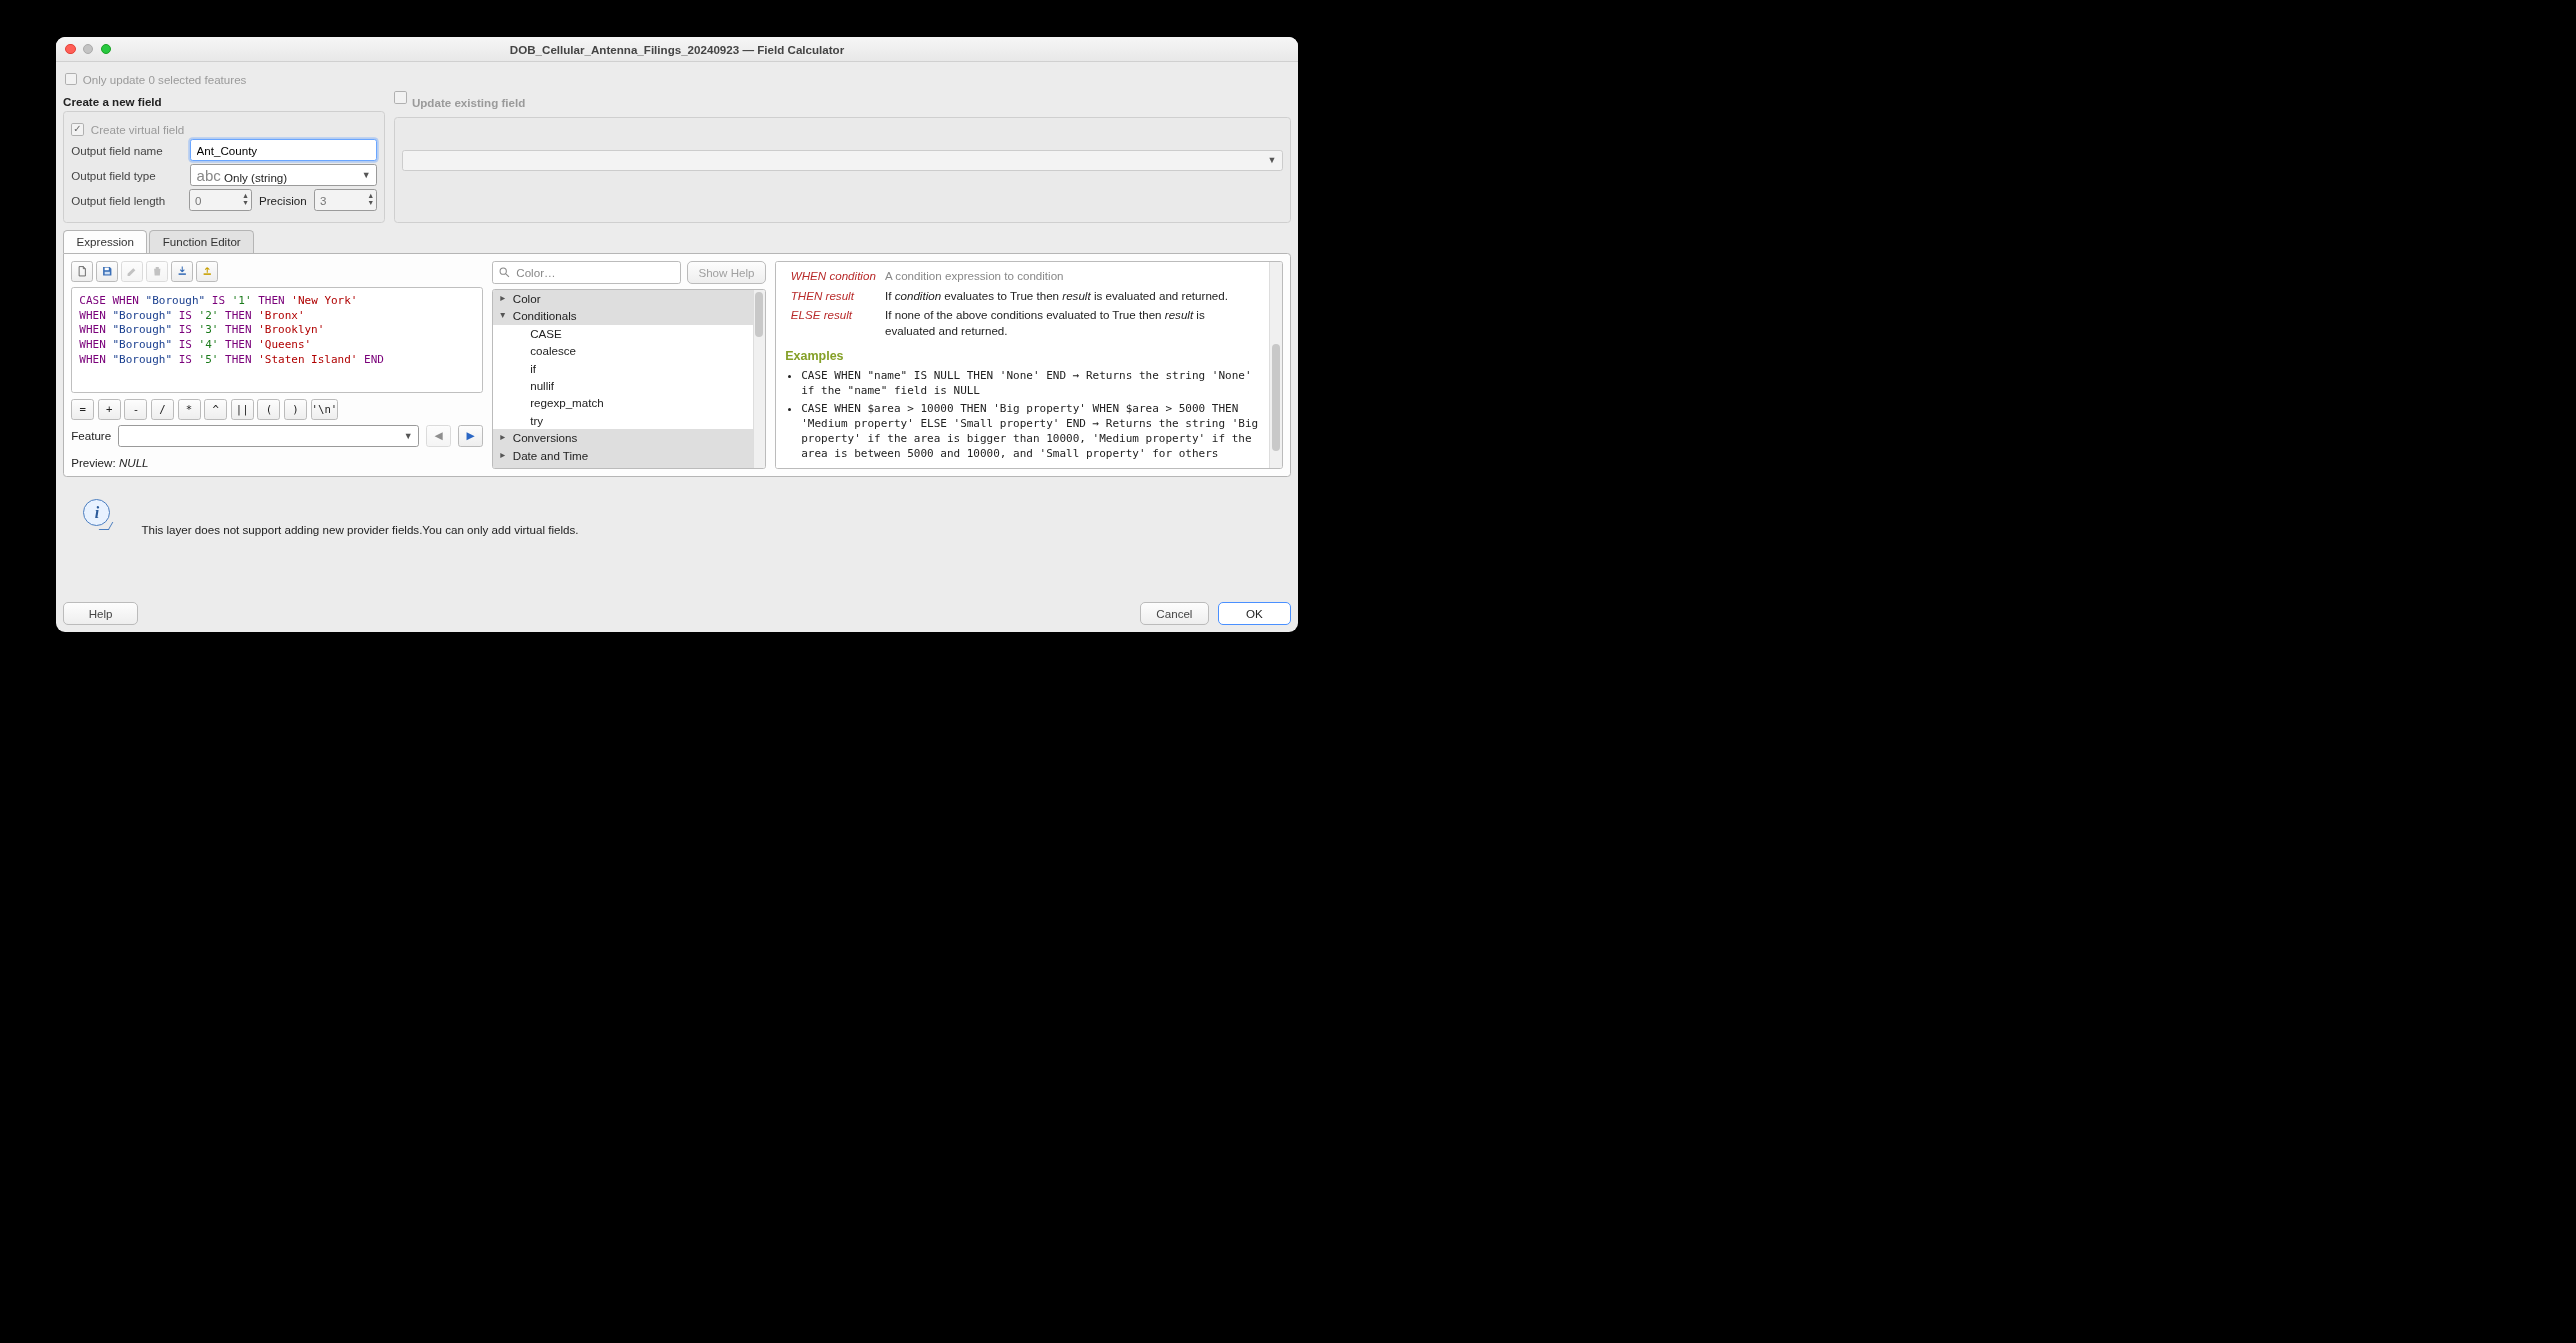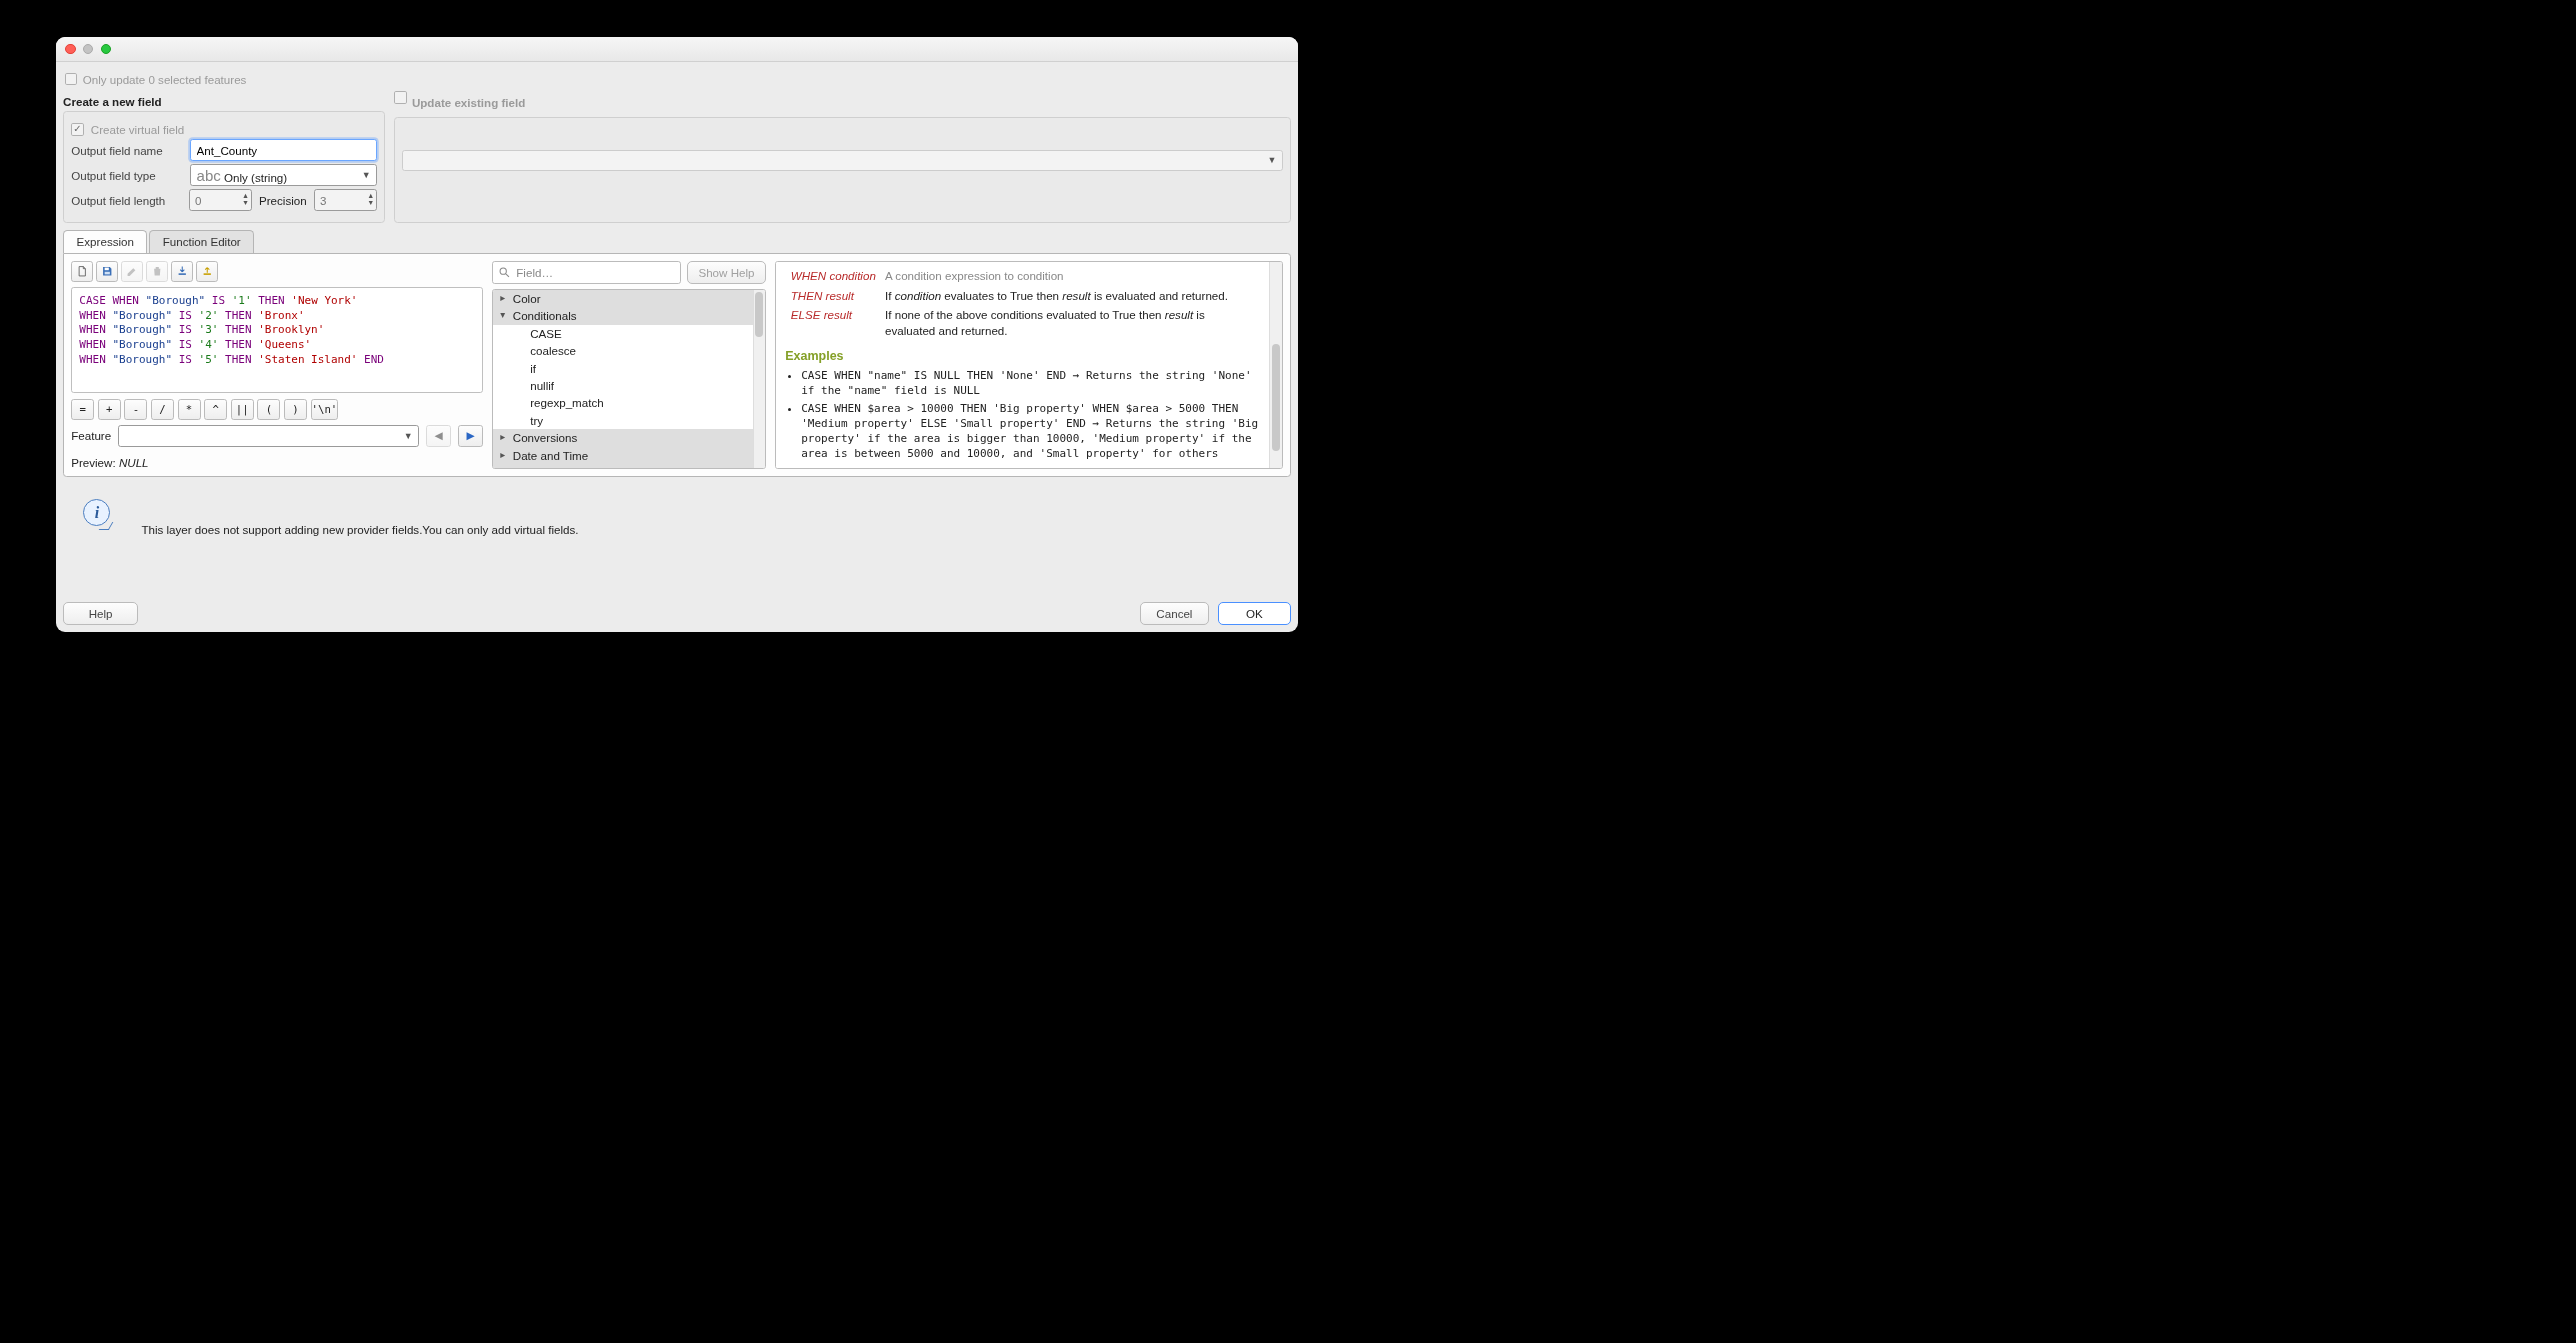--- a/index.html
+++ b/index.html
@@ -195,20 +195,21 @@
 </head>
 <body>
 
 <div class="window">
   <div class="titlebar">
     <div class="traffic">
       <div class="tl close"></div>
       <div class="tl min"></div>
       <div class="tl max"></div>
     </div>
+    <div class="title">DOB_Cellular_Antenna_Filings_20240923 — Field Calculator</div>
   </div>
 
   <div class="body">
     <div class="row" style="padding:3.6px 1.8px;">
       <span class="checkbox disabled"></span>
       <span class="disabled-text">Only update 0 selected features</span>
     </div>
 
     <div class="two-col">
       <div class="left-pane">
@@ -336,21 +337,21 @@
         </div>
       </div>
 
       <div class="tree-col">
         <div class="search-row">
           <div class="searchbox">
             <svg viewBox="0 0 24 24">
                 <circle cx="10" cy="10" r="6" fill="none" stroke="#888" stroke-width="2"></circle>
                 <line x1="15" y1="15" x2="21" y2="21" stroke="#888" stroke-width="2"></line>
               </svg>
-            <span>Field…</span>
+            <span>Color…</span>
           </div>
           <div class="btn disabled">Show Help</div>
         </div>
         <div class="tree">
           <ul id="tree-root">
               <li class="group">Color</li>
               <li class="group open">Conditionals</li>
               <li class="leaf hl">CASE</li>
               <li class="leaf">coalesce</li>
               <li class="leaf">if</li>

